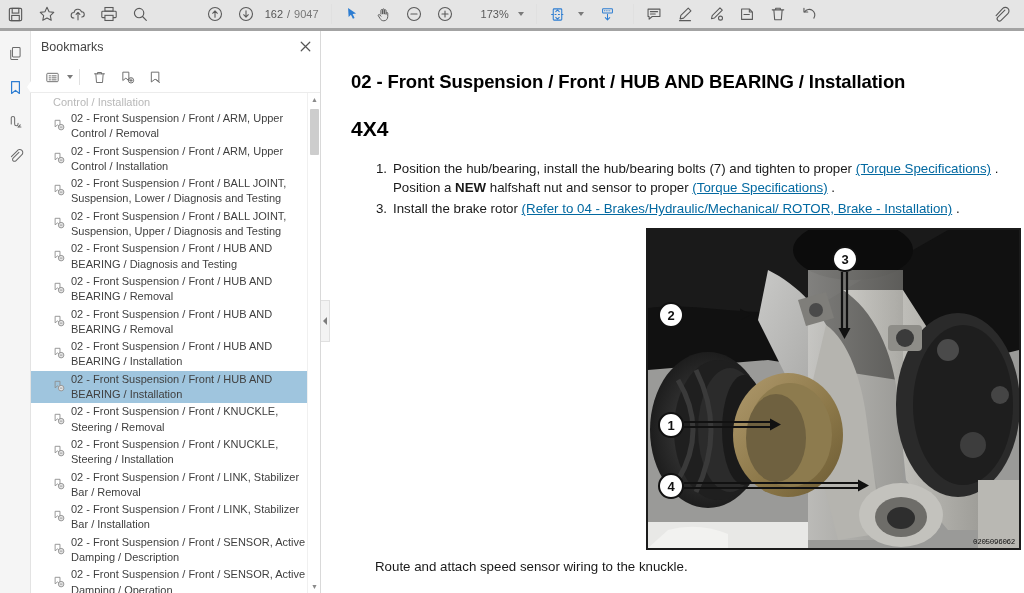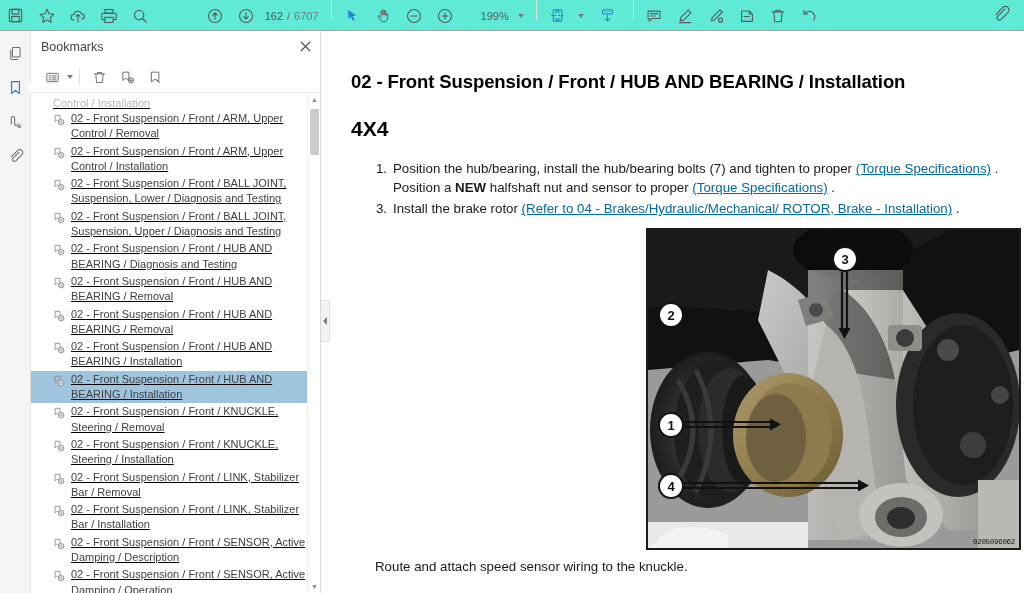--- a/index.html
+++ b/index.html
@@ -8,22 +8,22 @@
     width: 1024px; height: 593px;
     overflow: hidden;
     background: #ffffff;
     font-family: "Liberation Sans", sans-serif;
   }
   #app { position: relative; width: 1024px; height: 593px; background:#fff; }
 
   
   .toolbar {
     position: absolute; top: 0; left: 0; width: 1024px; height: 31px;
-    background: #5eead4; border-bottom: 1px solid #a3a3a3;
-    display: flex; align-items: flex-start;
+    background: #e5e5e5; border-bottom: 3px solid #a3a3a3;
+    display: flex; align-items: center;
   }
   .tb-group { display: flex; align-items: center; height: 31px; }
   .tb-btn {
     width: 31px; height: 27px; display: flex; align-items: center; justify-content: center;
     cursor: pointer; color: #5a5a5a;
   }
   .tb-btn svg { display: block; }
   .tb-sep { width: 1px; height: 20px; background: #e0e0e0; margin: 0 5px; }
   .pagebox { display: flex; align-items: center; font-size: 11px; color: #6b6b6b; gap: 4px; }
   .pagenum {
@@ -67,22 +67,22 @@
     border-bottom: 1px solid #ececec;
   }
   .pt-btn { width:26px;height:24px;display:flex;align-items:center;justify-content:center;cursor:pointer;color:#6d6d6d; }
   .pt-sep { width:1px;height:16px;background:#e0e0e0;margin:0 4px; }
 
   .bm-scroll {
     flex: 1; overflow: hidden; position: relative; padding-top: 2px;
   }
   .bm-list { position: relative; }
   .bm-item {
-    display: flex; align-items: flex-start; gap: 5px;
-    padding: 1px 12px 1px 22px; cursor: pointer; min-height: 15px; text-decoration: underline;
+    display: flex; align-items: center; gap: 5px;
+    padding: 1px 12px 1px 22px; cursor: pointer; min-height: 15px;
   }
   .bm-item.sel { background: #9fc5de; }
   .bm-ico { flex: 0 0 auto; margin-top: 2px; }
   .bm-label {
     font-size: 11px; line-height: 15.3px; color: #3f3f3f;
     word-break: break-word;
   }
   .bm-item.first .bm-label { color: #b8b8b8; }
 
   
@@ -195,21 +195,21 @@
       </div>
       <div class="tb-btn" title="Next page">
         <svg width="18" height="18" viewBox="0 0 20 20" fill="none" stroke="currentColor" stroke-width="1.2">
           <circle cx="10" cy="10" r="7.2"></circle>
             <path d="M10 6.4v7M10 13.4l2.6-2.6M10 13.4L7.4 10.8" stroke-linecap="round"></path>
         </svg>
       </div>
       <div class="pagebox">
         <span class="pagenum">162</span>
         <span>/</span>
-        <span class="pagetotal">6707</span>
+        <span class="pagetotal">9047</span>
       </div>
     </div>
 
     <div class="tb-sep" style="margin-left:12px"></div>
 
     <div class="tb-group">
       <div class="tb-btn blue" title="Select">
         <svg width="16" height="16" viewBox="0 0 18 18" fill="currentColor">
           <path d="M4.6 2.2l9 6.2-3.9.5 2.2 4.6-1.9.9-2.2-4.6-2.6 2.7z"></path>
         </svg>
@@ -225,21 +225,21 @@
             <path d="M6.6 10h6.8" stroke-linecap="round"></path>
         </svg>
       </div>
       <div class="tb-btn" title="Zoom in">
         <svg width="18" height="18" viewBox="0 0 20 20" fill="none" stroke="currentColor" stroke-width="1.2">
           <circle cx="10" cy="10" r="7.2"></circle>
             <path d="M6.6 10h6.8M10 6.6v6.8" stroke-linecap="round"></path>
         </svg>
       </div>
       <div class="pagebox" style="margin-left:14px">
-        <span class="zoomlabel">199%</span>
+        <span class="zoomlabel">173%</span>
         <span class="caret"></span>
       </div>
     </div>
 
     <div class="tb-sep" style="margin-left:12px"></div>
 
     <div class="tb-group">
       <div class="tb-btn blue" title="Fit page">
         <svg width="17" height="17" viewBox="0 0 20 20" fill="none" stroke="currentColor" stroke-width="1.25">
           <rect x="5" y="3.4" width="10" height="13.2" rx="1"></rect>

